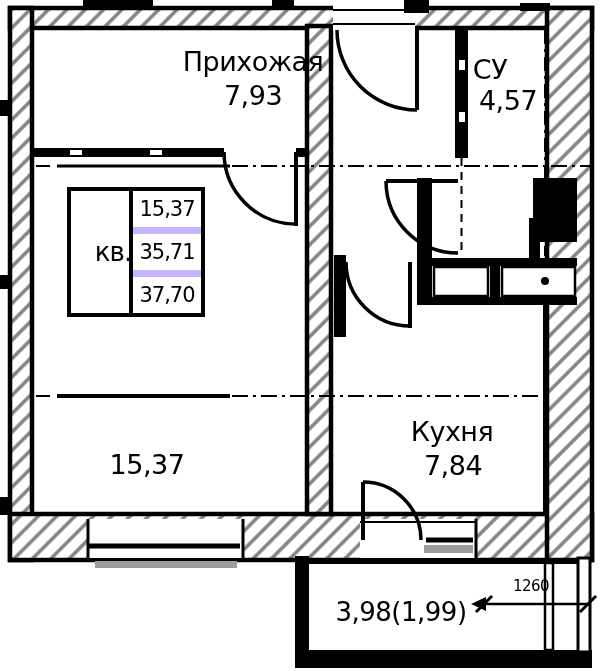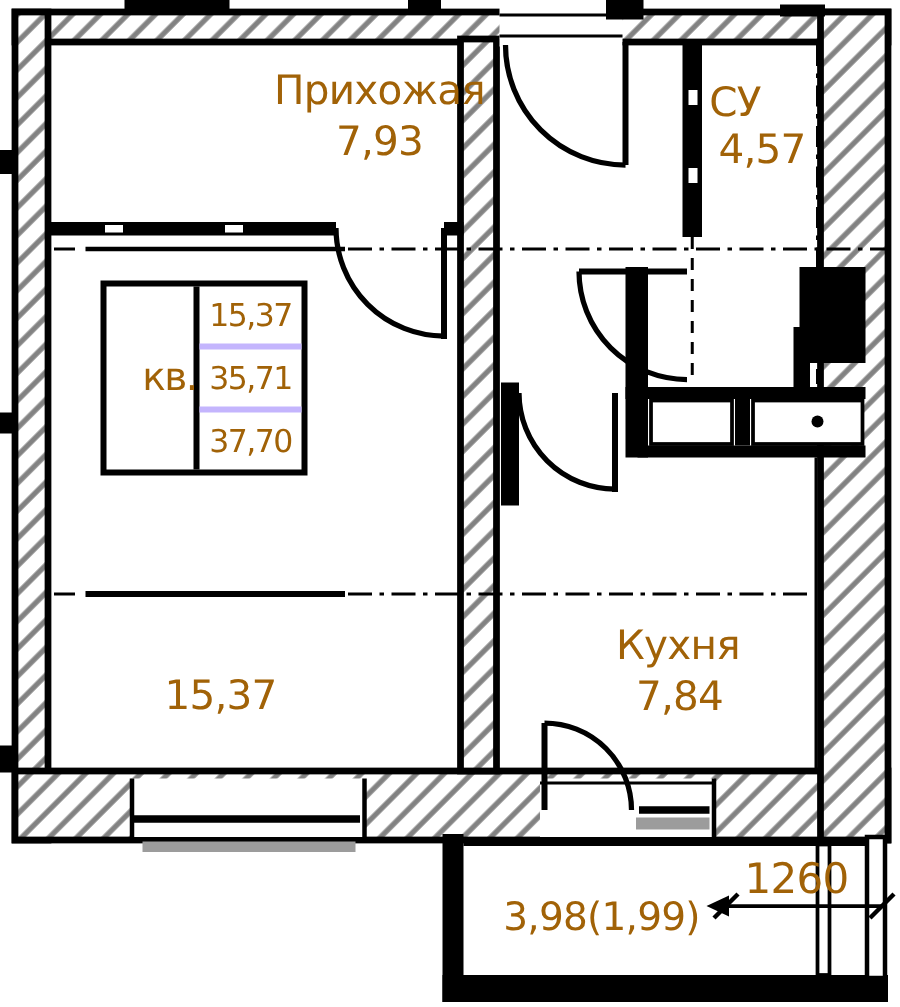--- a/index.html
+++ b/index.html
@@ -1,45 +1,45 @@
 <!DOCTYPE html>
 <html><head>
 <meta charset="utf-8">
 <style>
   html,body{margin:0;padding:0;background:#fff;}
   #plan-root{
     position:relative;width:600px;height:671px;background:#ffffff;
-    font-family:"DejaVu Sans","Liberation Sans",sans-serif;color:#a16207;overflow:hidden;
+    font-family:"DejaVu Sans","Liberation Sans",sans-serif;color:#000000;overflow:hidden;
   }
   #plan-svg{position:absolute;left:0;top:0;}
   .lbl{
     position:absolute;transform:translate(-50%,-50%);
     white-space:nowrap;letter-spacing:-0.5px;line-height:1;
     font-family:"DejaVu Sans","Liberation Sans",sans-serif;
   }
   .room-name,.room-area{font-size:27px;}
   .balcony-area{font-size:26px;}
-  .dim-text{font-size:28px;}
+  .dim-text{font-size:15px;}
   
   #stamp{
     position:absolute;left:67px;top:187px;width:138px;height:130px;
     border:4px solid #000;box-sizing:border-box;display:flex;background:#fff;
   }
   #stamp .left-cell{
     width:62px;border-right:4px solid #000;box-sizing:border-box;
     display:flex;flex-direction:column;align-items:center;justify-content:center;gap:4px;padding-left:26px;
   }
   #stamp .left-cell .kv{font-size:26px;letter-spacing:-1px;}
   #stamp .left-cell .num{font-size:30px;letter-spacing:-1px;}
   #stamp .right-col{flex:1;display:flex;flex-direction:column;}
   #stamp .right-col .cell{
     flex:1;display:flex;align-items:center;justify-content:center;
     font-size:21px;letter-spacing:-1px;box-sizing:border-box;
   }
-  #stamp .right-col .cell + .cell{border-top:4px solid #c4b5fd;}
+  #stamp .right-col .cell + .cell{border-top:7px solid #c4b5fd;}
 </style>
 </head>
 <body>
 
 <div id="plan-root">
 
   <svg id="plan-svg" width="600" height="671" viewBox="0 0 600 671">
     <defs>
       <pattern id="hatch" width="13" height="13" patternUnits="userSpaceOnUse" patternTransform="rotate(45)">
         <rect width="13" height="13" fill="#ffffff"></rect>

